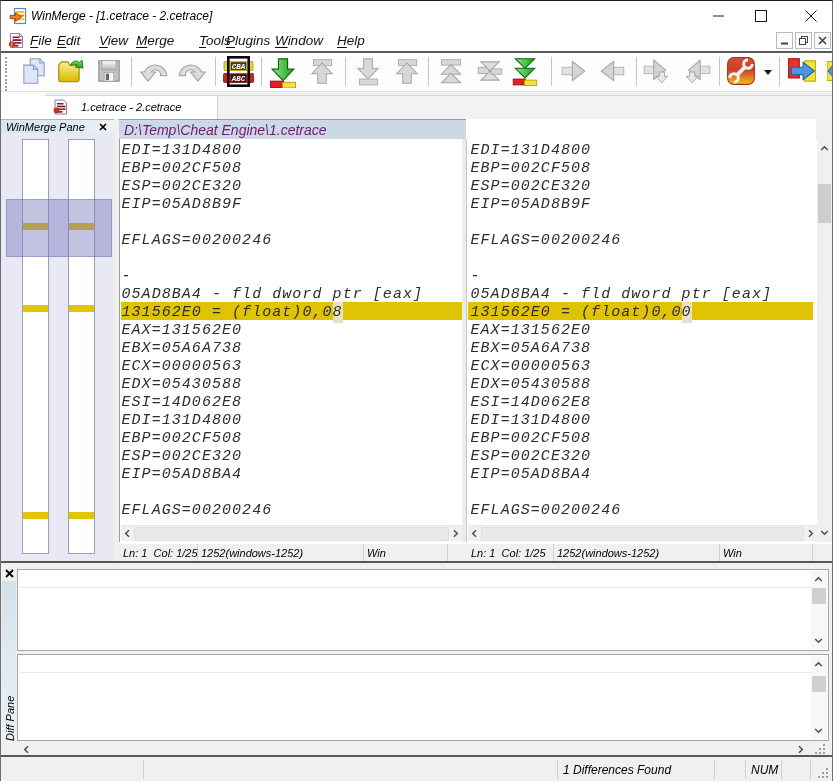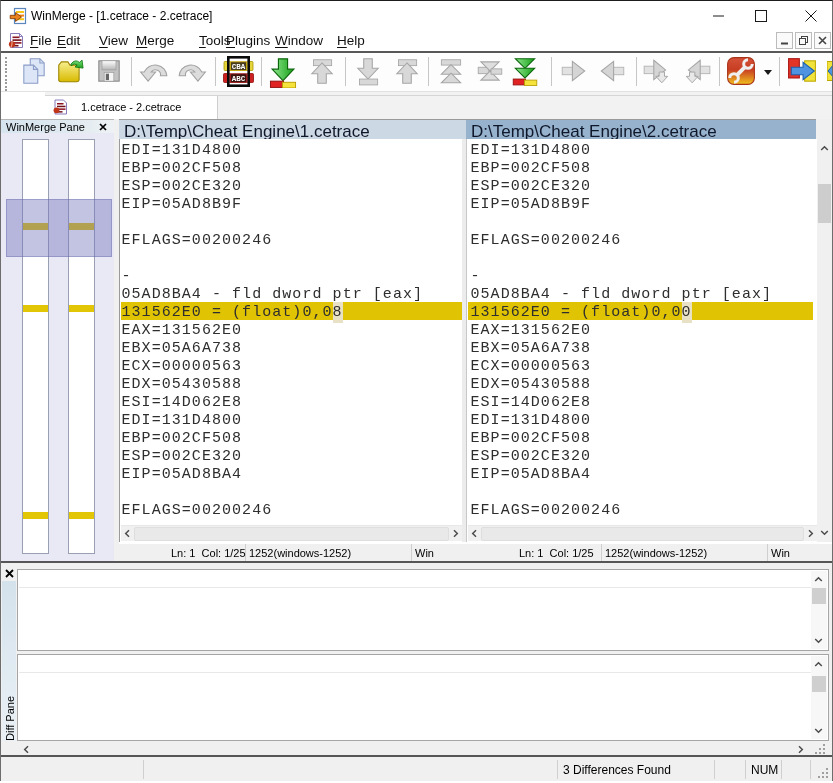--- a/index.html
+++ b/index.html
@@ -1,15 +1,15 @@
 <!DOCTYPE html>
 <html><head><meta charset="utf-8">
 <style>
 html,body{margin:0;padding:0;background:#fff;}
-#win{position:relative;width:833px;height:781px;background:#fff;font-family:"Liberation Sans",sans-serif;overflow:hidden;}
+#win{position:relative;width:833px;height:781px;background:#fff;font-family:"Liberation Sans",sans-serif;overflow:hidden;font-style:italic;}
 .abs{position:absolute;}
 
 #borders{position:absolute;left:0;top:0;width:833px;height:783px;border:1px solid #6d6d6d;border-top:1px solid #1c1c1c;box-sizing:border-box;z-index:50;pointer-events:none;}
 
 #title{position:absolute;left:1px;top:1px;width:831px;height:29px;background:#fff;}
 #titletext{position:absolute;left:30px;top:8px;font-size:12px;color:#000;}
 
 #menubar{position:absolute;left:1px;top:30px;width:831px;height:21px;background:#fff;}
 .mi{position:absolute;top:3px;font-size:13.5px;color:#111;}
 .mi u{text-decoration:underline;text-underline-offset:2px;}
@@ -22,41 +22,41 @@
 
 #tabbar{position:absolute;left:1px;top:92px;width:831px;height:27px;background:#f2f2f2;margin-left:44px;}
 #tabbar .topline{position:absolute;left:0;top:3px;width:831px;height:1px;background:#d5d5d5;}
 #tab1{position:absolute;left:0;top:4px;width:172px;height:23px;background:#fff;border-right:1px solid #cfcfcf;}
 #tabtext{position:absolute;left:36px;top:5px;font-size:11px;color:#000;}
 
 #lp-title{position:absolute;left:1px;top:119px;width:113px;height:14px;background:linear-gradient(to right,#d7e5ef 0%,#dfe9f0 60%,#eef2f4 100%);border-top:1px solid #b5b5b5;}
 #lp-title .t{position:absolute;left:5px;top:1px;font-size:11px;color:#000;}
 #hdr1{position:absolute;left:119px;top:119px;width:347px;height:20px;background:#ccd8e3;border-top:1px solid #9a9a9a;box-sizing:border-box;}
 #hdr2{position:absolute;left:466px;top:119px;width:350px;height:20px;background:#97b2cc;border-top:1px solid #9a9a9a;box-sizing:border-box;}
-.hdrt{position:absolute;left:5px;top:2px;font-size:17px;color:#0f172a;}
+.hdrt{position:absolute;left:5px;top:2px;font-size:14px;color:#701a75;}
 
 #locpane{position:absolute;left:1px;top:133px;width:113px;height:428px;background:#e9e9f6;}
 .locbar{position:absolute;top:6px;width:27px;height:415px;background:#fff;border:1px solid #9aa0b4;box-sizing:border-box;}
 .locband{position:absolute;width:25px;height:7px;background:#e2c504;}
 #locview{position:absolute;left:5px;top:66px;width:106px;height:58px;background:rgba(113,113,185,0.42);border:1px solid rgba(90,90,160,0.35);box-sizing:border-box;}
 
 #ed1{position:absolute;left:119px;top:139px;width:343px;height:403px;background:#fff;border-left:1px solid #9a9a9a;box-sizing:border-box;}
 #ed2{position:absolute;left:466px;top:139px;width:351px;height:403px;background:#fff;border-left:1px solid #c8c8c8;box-sizing:border-box;}
 .code{position:absolute;top:3px;margin:0;font-family:"Liberation Mono",monospace;font-size:15px;line-height:18px;letter-spacing:1.05px;color:#2e2e2e;}
 .goldband{position:absolute;top:163px;height:18px;background:#e0c303;}
 .bchar{background:#e9e1c5;padding:2px 0;}
 
 .hscroll{position:absolute;bottom:1px;height:15px;background:#f0f0f0;border-top:1px solid #e8e8e8;}
 .sarr{position:absolute;}
 
 #vscroll{position:absolute;left:817px;top:139px;width:15px;height:403px;background:#f0f0f0;}
 #vthumb{position:absolute;left:1px;top:45px;width:13px;height:39px;background:#cdcdcd;}
 
 .edstatus{position:absolute;top:544px;height:18px;background:#f0f0f0;font-size:11px;color:#000;}
-.cell{position:absolute;top:0;height:18px;border-right:1px solid #cfcfcf;margin-left:48px;}
+.cell{position:absolute;top:0;height:18px;border-right:1px solid #cfcfcf;}
 .cell span{position:absolute;left:4px;top:3px;white-space:nowrap;}
 
 #sep1{position:absolute;left:1px;top:561px;width:831px;height:2px;background:#565656;}
 #diffpane{position:absolute;left:1px;top:564px;width:831px;height:191px;background:#f0f0f0;}
 #dp-close{position:absolute;left:3px;top:4px;width:11px;height:11px;}
 #dp-strip{position:absolute;left:1px;top:17px;width:14px;height:160px;background:linear-gradient(to bottom,#d4e2ec,#eaf1f6);}
 #dp-label{position:absolute;left:3px;top:177px;transform:rotate(-90deg);transform-origin:0 0;font-size:11px;color:#000;white-space:nowrap;}
 .dpbox{position:absolute;left:16px;width:812px;background:#fff;border:1px solid #a5a5a5;box-sizing:border-box;}
 .dpline{position:absolute;left:1px;width:792px;height:1px;background:#e8e8e8;}
 .dpvs{position:absolute;right:1px;top:1px;width:16px;bottom:1px;background:#f7f7f7;}
@@ -294,23 +294,20 @@
 
 <div class="abs" style="left:114px;top:119px;width:5px;height:443px;background:#f0f0f0;"></div>
 <div id="lp-title">
       <div class="t">WinMerge Pane</div>
   <svg class="abs" style="left:97px;top:2px" width="10" height="10" viewBox="0 0 10 10">
         <path d="M2 2 L8 8 M8 2 L2 8" stroke="#000" stroke-width="1.7"></path>
       </svg>
 </div>
 <div id="hdr1">
       <div class="hdrt">D:\Temp\Cheat Engine\1.cetrace</div>
-    </div>
-<div id="hdr2">
-      <div class="hdrt">D:\Temp\Cheat Engine\2.cetrace</div>
     </div>
 <div class="abs" style="left:816px;top:119px;width:16px;height:20px;background:#f0f0f0;"></div>
 
 <div id="locpane">
   <div class="locbar" style="left:21px"></div>
   <div class="locbar" style="left:67px"></div>
   <div class="locband" style="left:22px;top:90px"></div>
   <div class="locband" style="left:68px;top:90px"></div>
   <div class="locband" style="left:22px;top:172px"></div>
   <div class="locband" style="left:68px;top:172px"></div>
@@ -469,21 +466,21 @@
           <rect x="8" y="8" width="2" height="2"></rect>
         </g>
       </svg>
 </div>
 
 <div id="sep2"></div>
 <div id="statusbar">
   <div class="sbcell" style="left:0;width:142px"></div>
   <div class="sbcell" style="left:142px;width:414px"></div>
   <div class="sbcell" style="left:556px;width:157px">
-        <span style="position:absolute;left:6px;top:3px;">3 Differences Found</span>
+        <span style="position:absolute;left:6px;top:3px;">1 Differences Found</span>
       </div>
   <div class="sbcell" style="left:713px;width:31px"></div>
   <div class="sbcell" style="left:744px;width:36px">
         <span style="position:absolute;left:6px;top:3px;">NUM</span>
       </div>
   <div class="sbcell" style="left:780px;width:29px"></div>
   <svg class="sarr" style="left:817px;top:11px" width="12" height="12" viewBox="0 0 12 12">
         <g fill="#9f9f9f">
           <rect x="8" y="0" width="2" height="2"></rect>
           <rect x="4" y="4" width="2" height="2"></rect>

